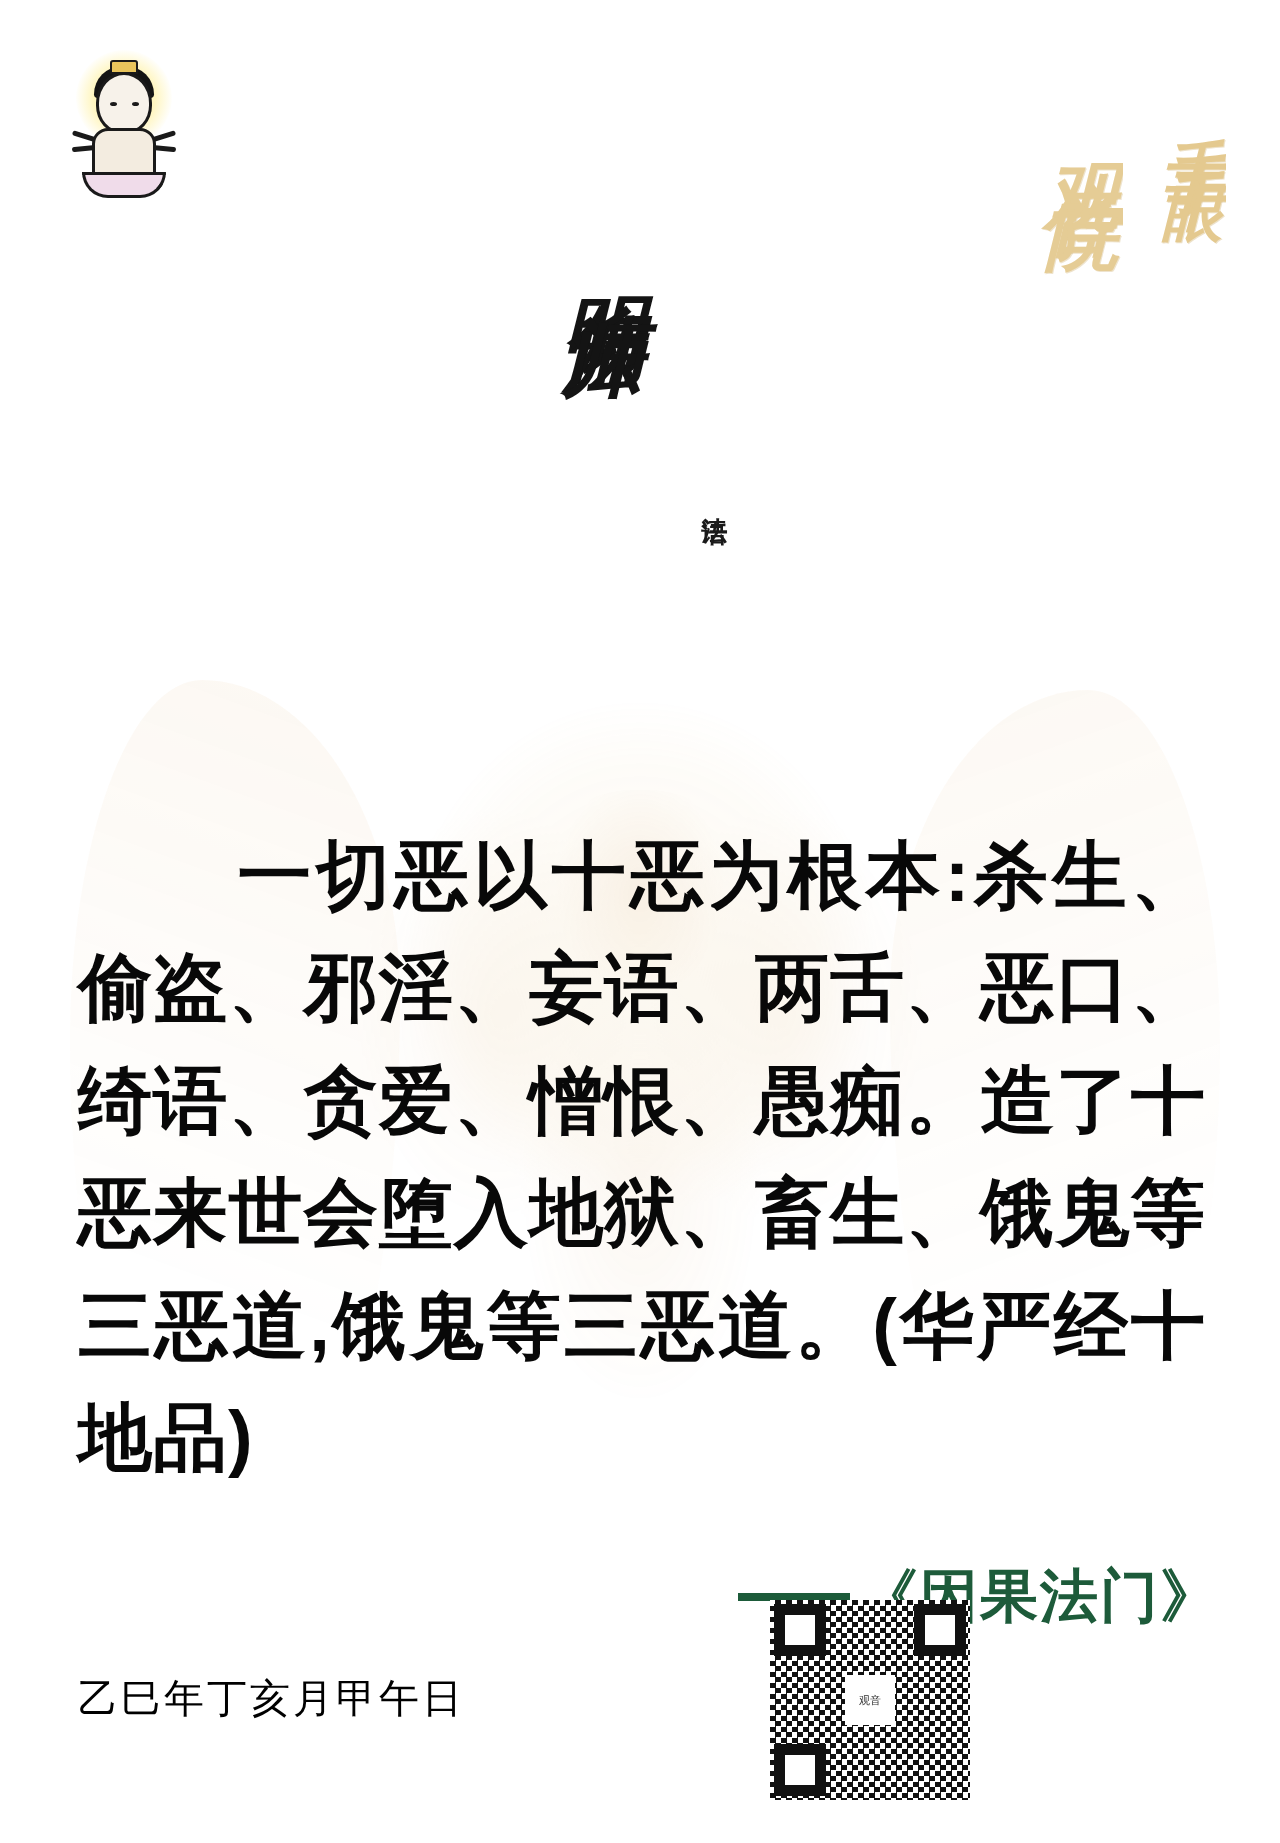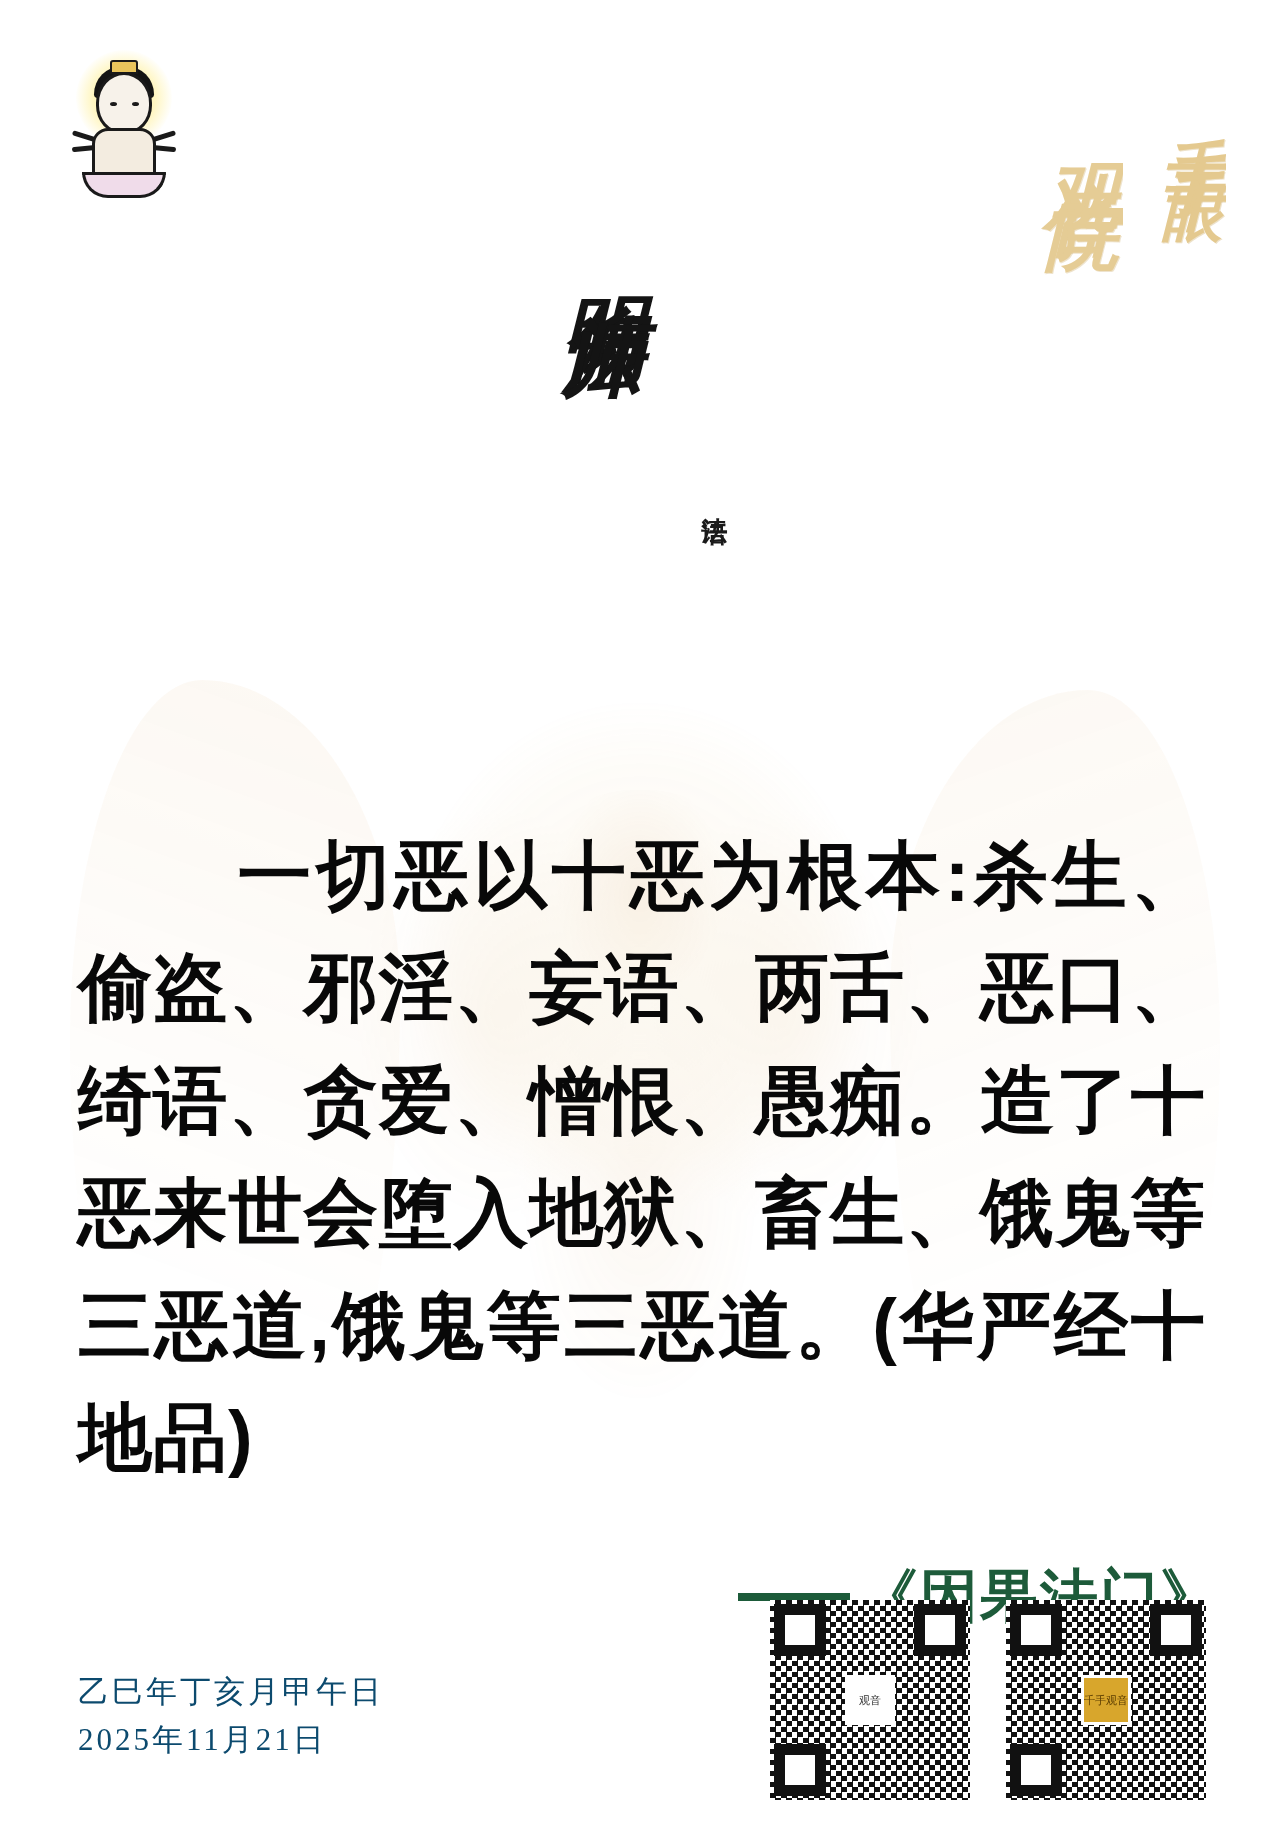--- a/index.html
+++ b/index.html
@@ -236,24 +236,24 @@
     background: #1d5b3a;
     margin-right: 6px;
   }
 
   
   .date-block {
     position: absolute;
     left: 78px;
     top: 1668px;
     font-family: "Liberation Serif", "DejaVu Serif", serif;
-    font-size: 31px;
+    font-size: 40px;
     line-height: 1.55;
     letter-spacing: 3px;
-    color: #0c4a6e;
+    color: #000000;
   }
 
   
   .qr-wrap {
     position: absolute;
     left: 770px;
     top: 1600px;
     display: flex;
     gap: 36px;
   }
@@ -333,25 +333,20 @@
 
 <div class="quote"><span class="indent"></span><span>一切恶以十恶为根本:杀生、偷盗、邪淫、妄语、两舌、恶口、绮语、贪爱、憎恨、愚痴。造了十恶来世会堕入地狱、畜生、饿鬼等三恶道,饿鬼等三恶道。(华严经十地品)</span></div>
 
 <div class="source">
   <span class="dash"></span>
   <span>《因果法门》</span>
 </div>
 
 <div class="date-block">
   <div>乙巳年丁亥月甲午日</div>
-  <div>2025年11月21日</div>
 </div>
 
 <div class="qr-wrap">
   <div class="qr">
     <div class="eye3"></div>
     <div class="center-logo">观音</div>
   </div>
-  <div class="qr gold">
-    <div class="eye3"></div>
-    <div class="center-logo">千手观音</div>
-  </div>
 </div>
 
 </body></html>

